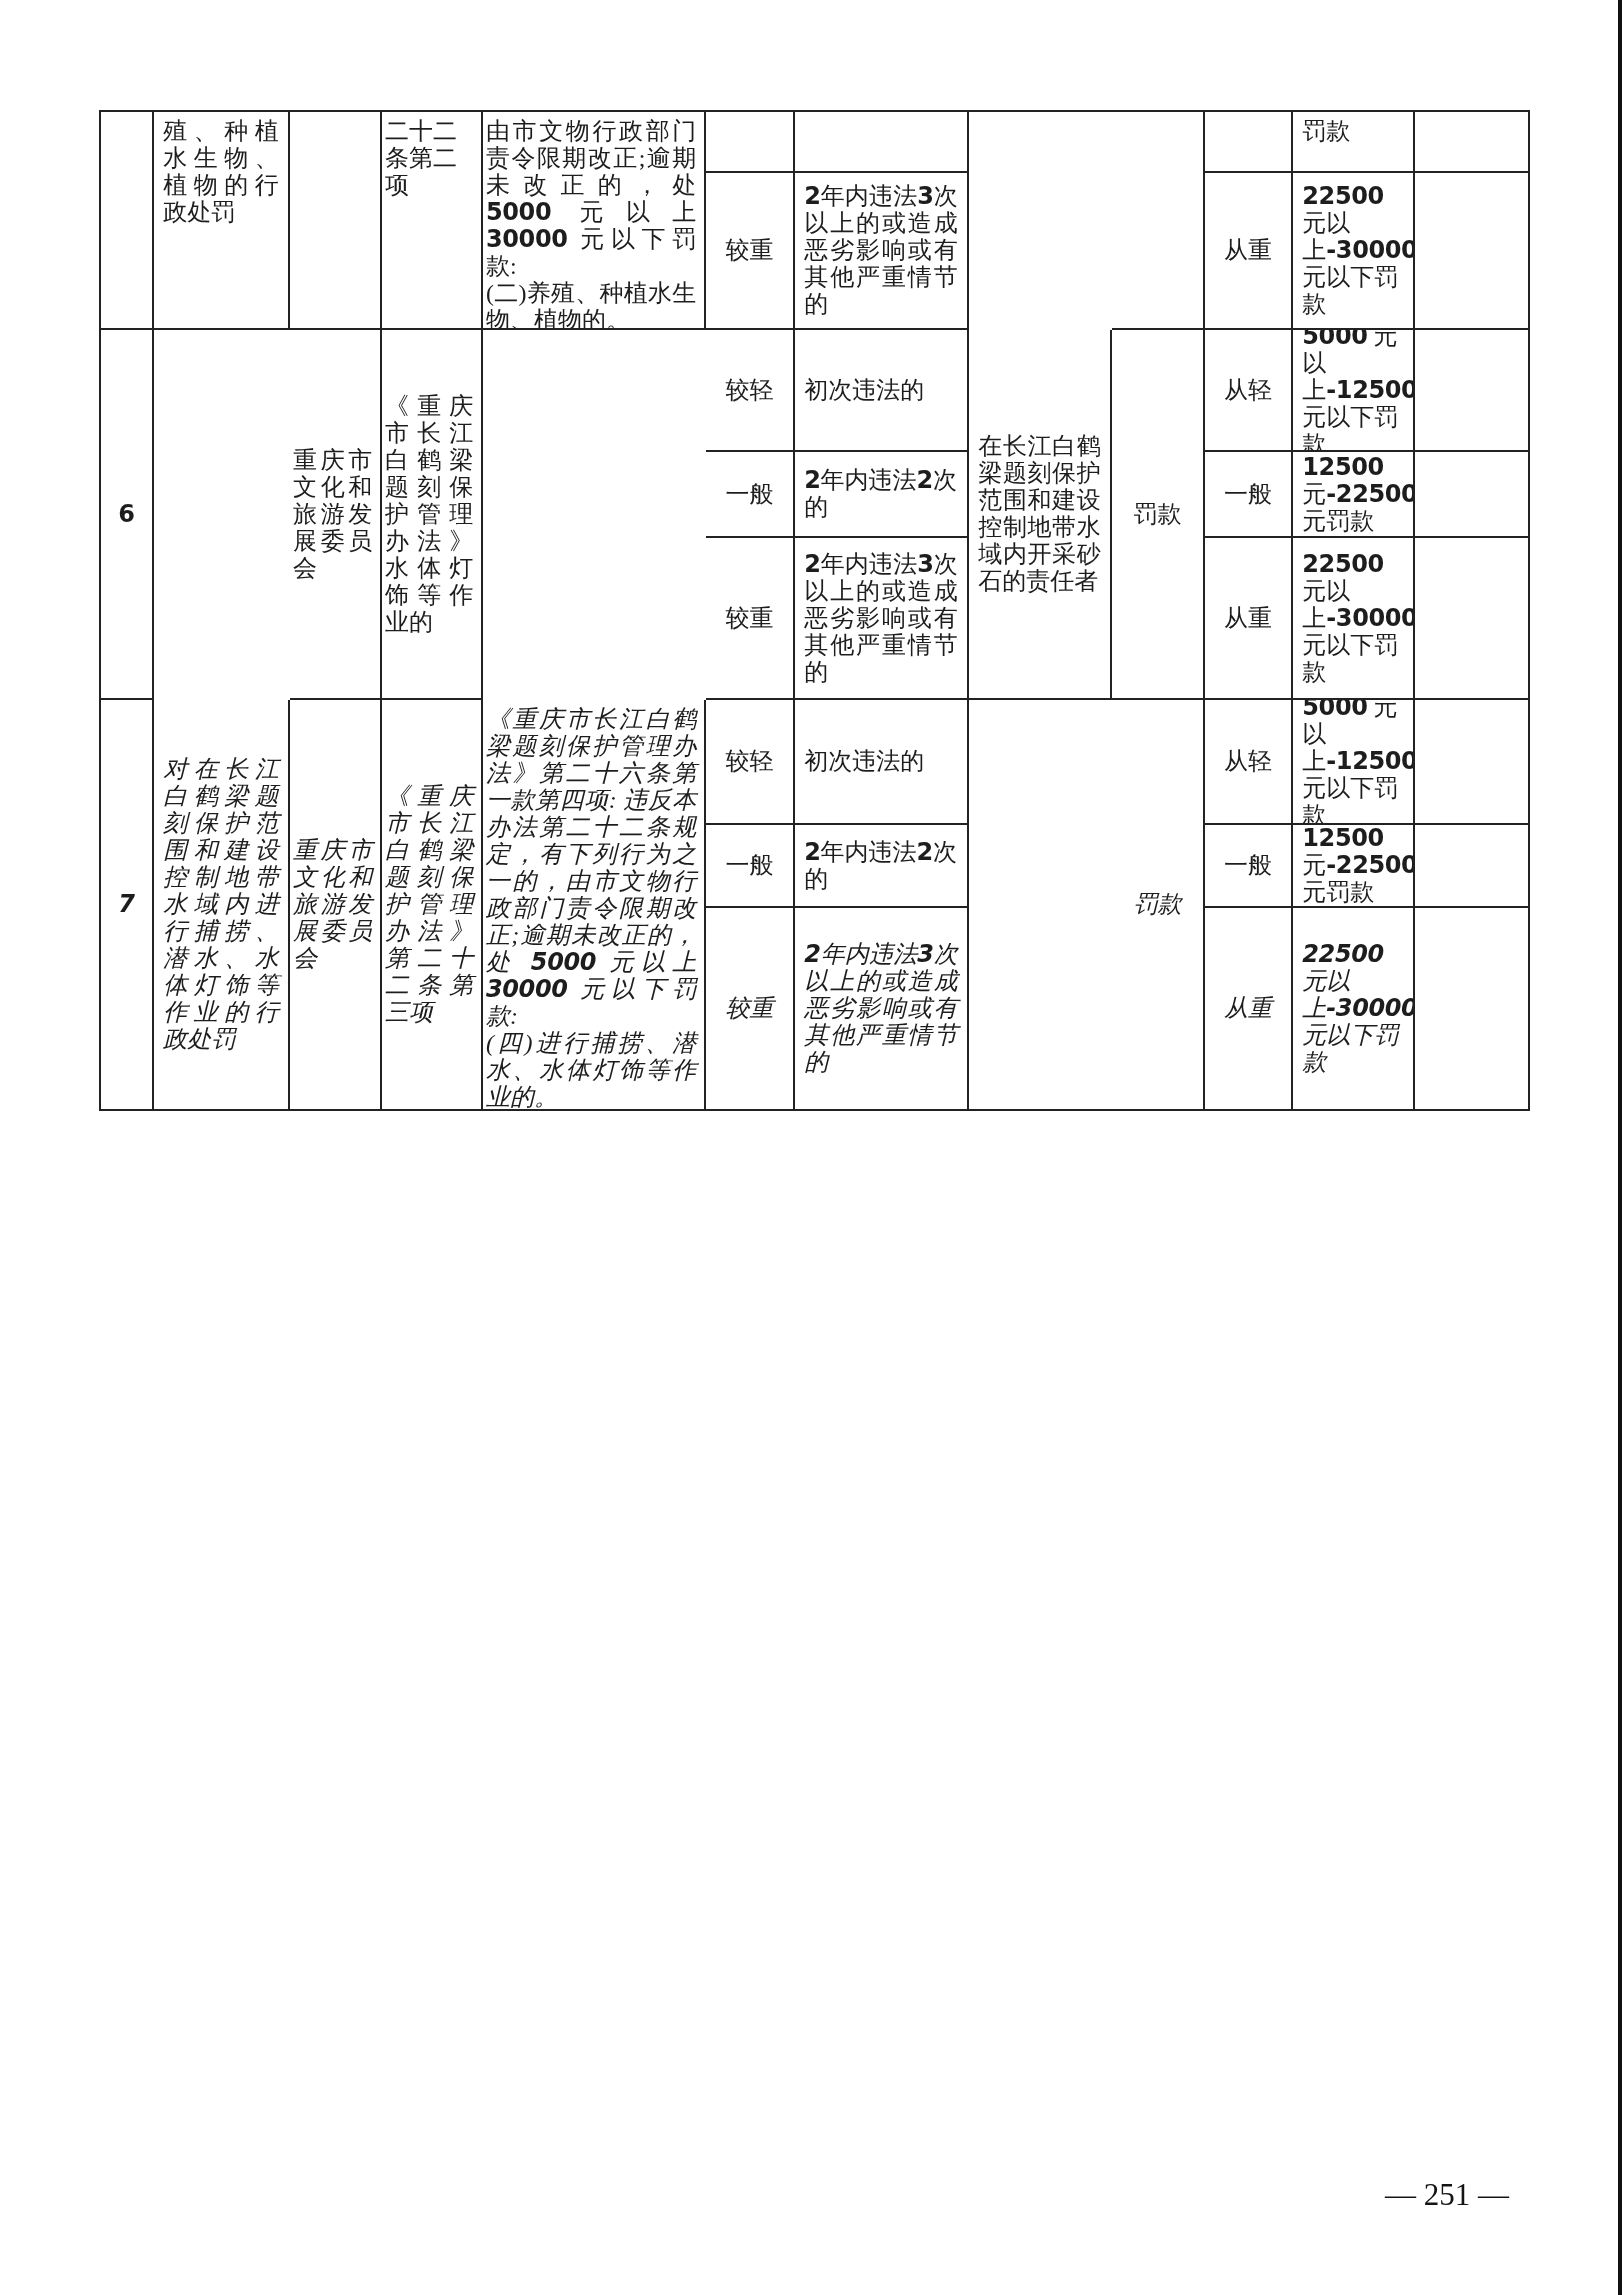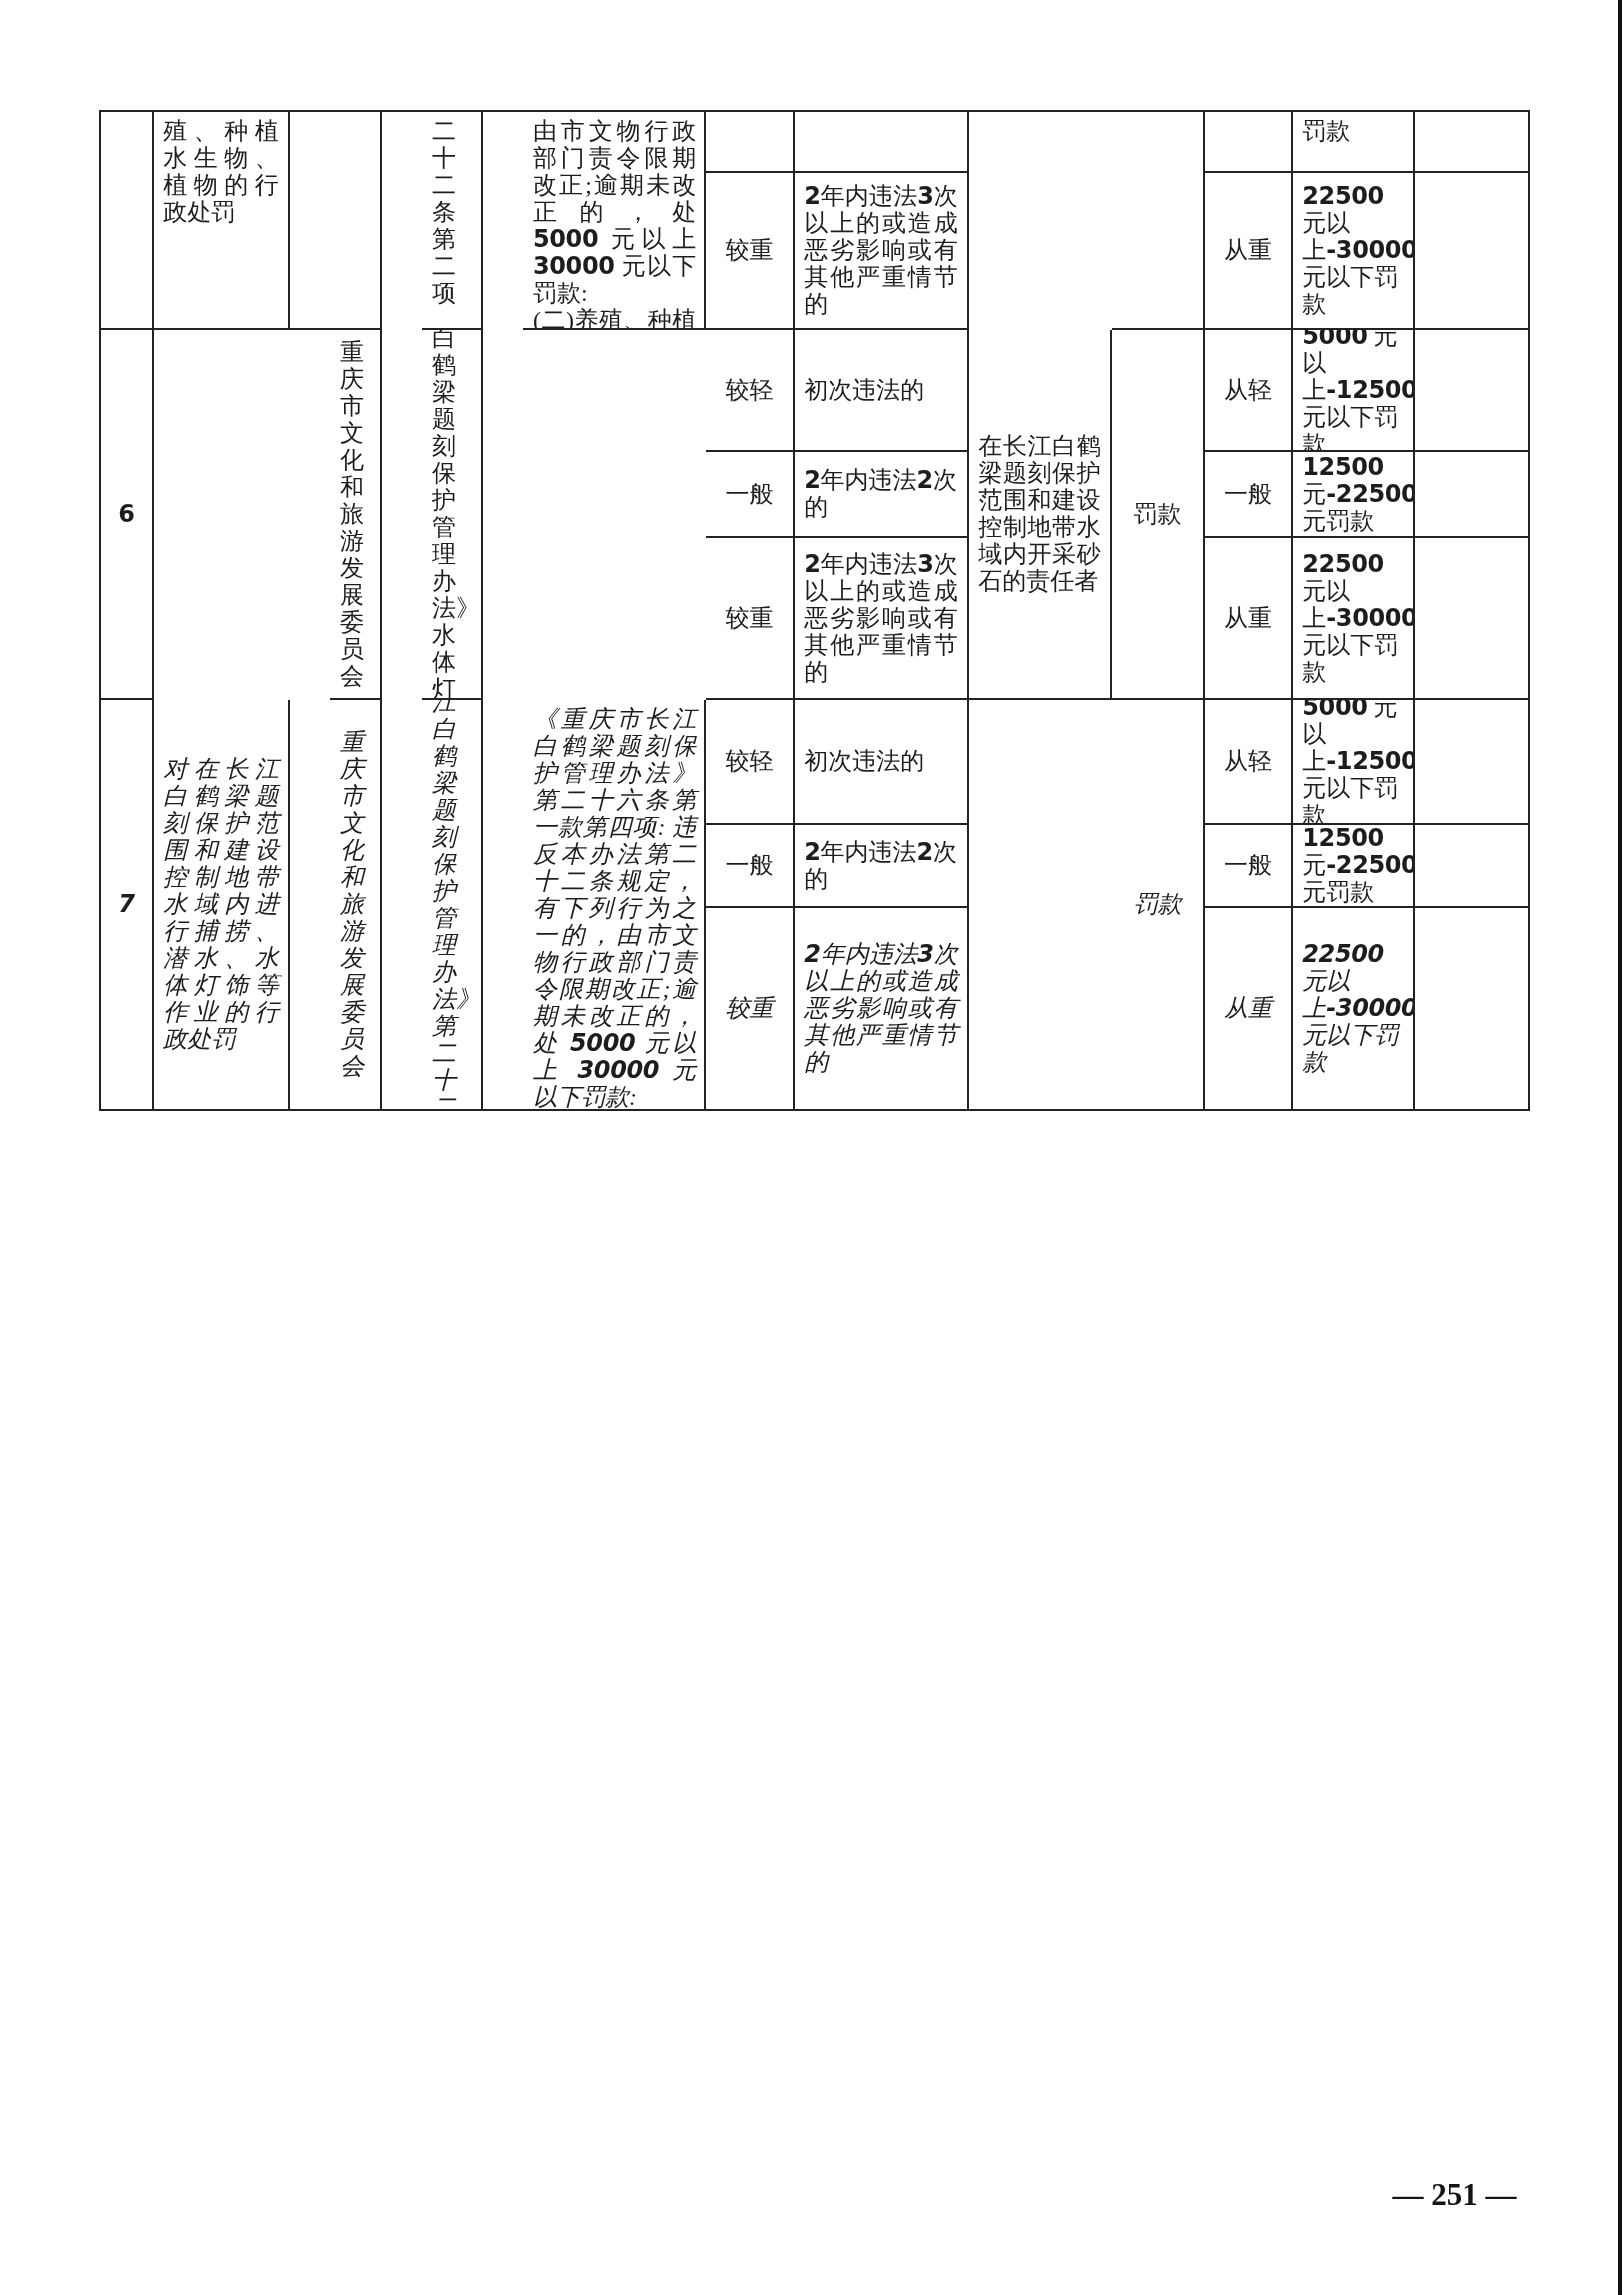--- a/index.html
+++ b/index.html
@@ -21,32 +21,32 @@
     box-sizing:border-box;
     display:flex;align-items:center;
     padding:4.6px 9.3px;
     font-size:24px;line-height:27px;
     overflow:hidden;
   }
   .c.nr{border-right:none;}
   .c.nb{border-bottom:none;font-style:italic;}
   .c.vtop{align-items:flex-start;padding-top:6.2px;}
   .c.hc{justify-content:center;text-align:center;padding-left:3.1px;padding-right:3.1px;}
-  .c.p10{padding-left:10px;padding-right:7.7px;margin-left:40px;}
+  .c.p10{padding-left:3px;padding-right:7.7px;}
   .txt{width:100%;}
   .just .txt{text-align:justify;}
   .pre .txt{white-space:pre-wrap;}
   .num{
     font-family:"DejaVu Sans","Liberation Sans",sans-serif;
     font-weight:700;letter-spacing:-0.4px;
   }
   .page-footer{
     position:absolute;left:1385px;top:2178px;width:139px;
-    font-size:31px;line-height:34px;text-align:center;
-    color:#141414;white-space:nowrap;font-weight:bold;
+    font-size:31px;line-height:34px;text-align:left;
+    color:#141414;white-space:nowrap;
   }
   .scan-edge{
     position:absolute;right:0;top:0;width:4.6px;height:2295px;background:#111;
   }
 </style>
 </head>
 <body>
 
 <div class="penalty-table">
 

